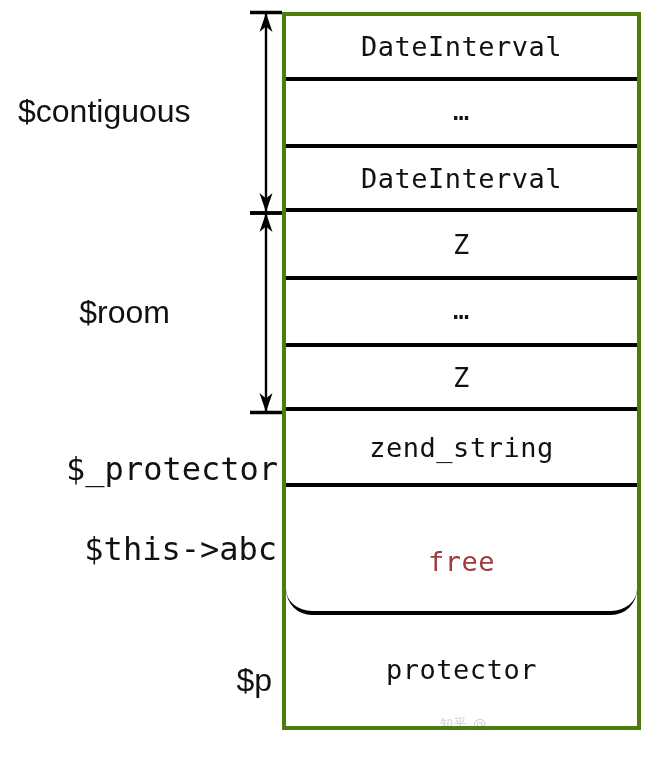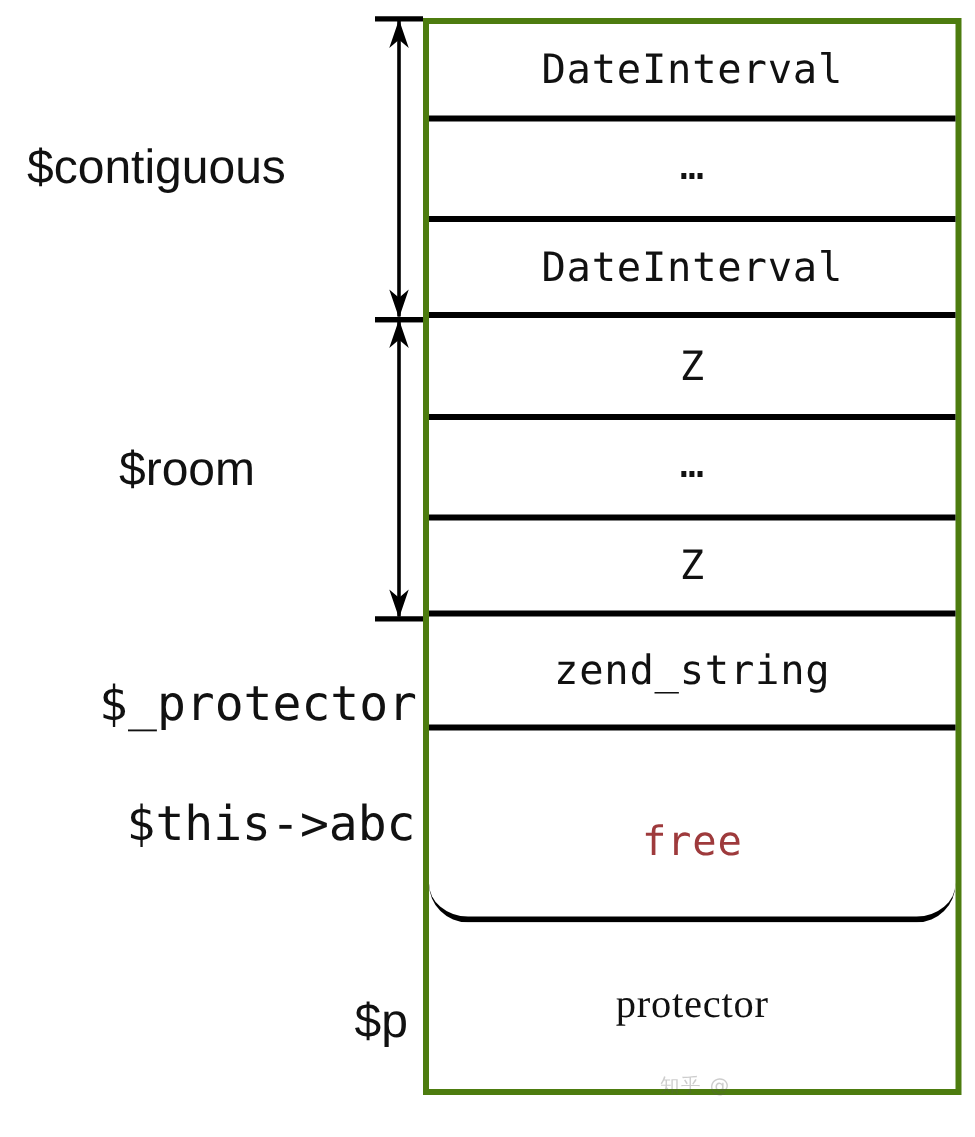--- a/index.html
+++ b/index.html
@@ -172,21 +172,21 @@
     </div>
 
     <div class="row div-bottom" style="top:395px; height:76px;">
       <span>zend_string</span>
     </div>
 
     <div class="row div-bottom free-row" style="top:496px; height:103px;border-radius:26px;">
       <span>free</span>
     </div>
 
-    <div class="row" style="top:599px; height:109px;font-family:Liberation Serif, serif;">
+    <div class="row" style="top:599px; height:109px;">
       <span>protector</span>
     </div>
 
   </div>
 
   <div class="watermark">知乎 @</div>
 
 </div>
 
 </body></html>

